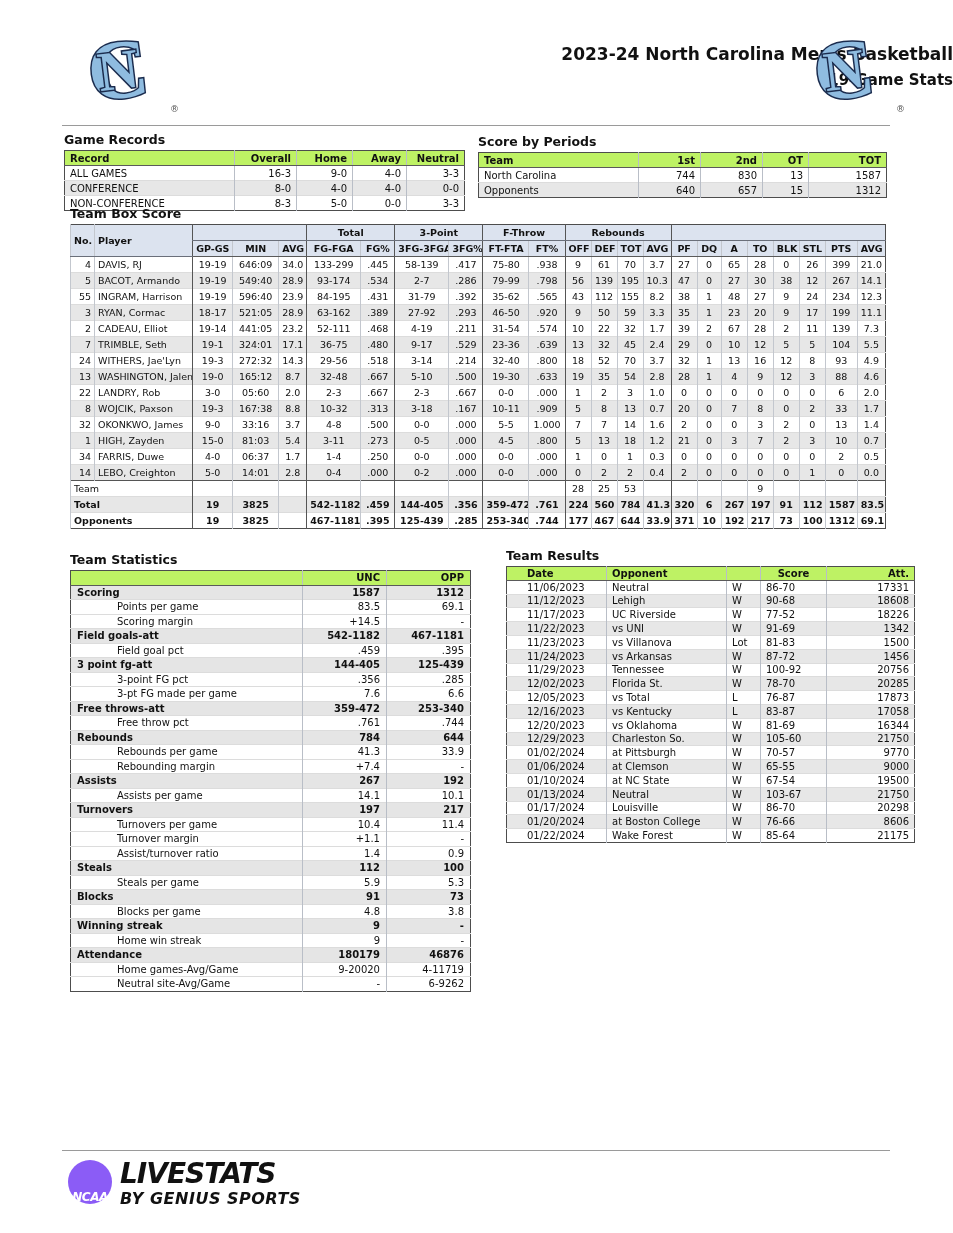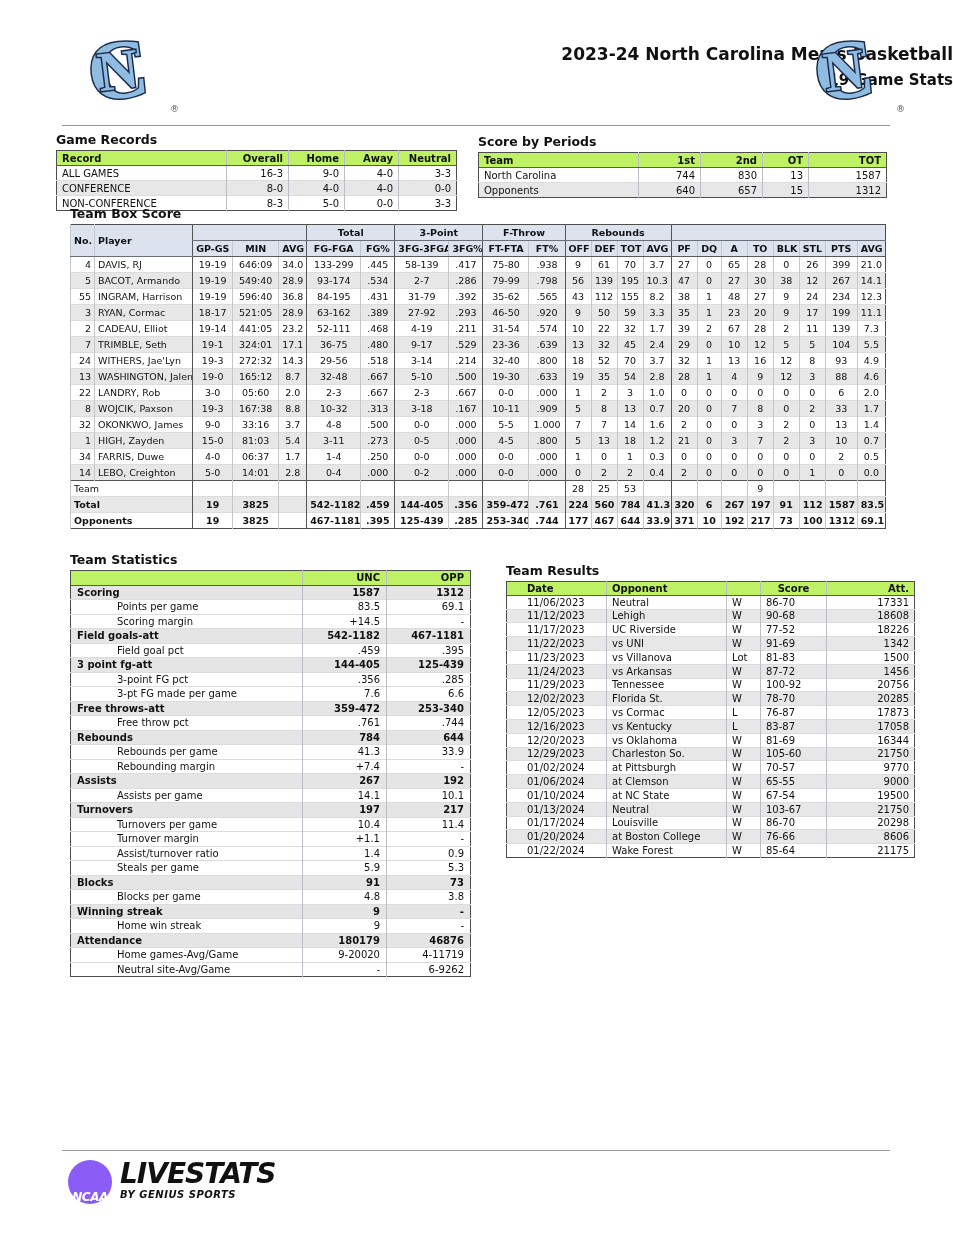--- a/index.html
+++ b/index.html
@@ -12,25 +12,25 @@
   .logo-left  { left:62px;  top:26px; width:118px; height:92px; }
   .logo-right { left:788px; top:26px; width:118px; height:92px; }
   .doc-title  { left:0; right:0; top:44px; text-align:right; }
   .doc-title .t1 { font-size:17px; font-weight:bold; }
   .doc-title .t2 { font-size:15px; font-weight:bold; margin-top:7px; }
   .rule { height:0; border-top:1px solid #9a9a9a; }
   .rule-top    { left:62px; top:125px; width:828px; }
   .rule-bottom { left:62px; top:1150px; width:828px; }
 
   .sec-title { font-size:12.5px; font-weight:bold; margin-bottom:3px; }
-  .sec-gr  { left:56px;  top:132px; width:400px; }
+  .sec-gr  { left:64px;  top:132px; width:400px; }
   .sec-sp  { left:478px; top:134px; width:408px; }
   .sec-box { left:70px;  top:206px; width:816px; }
   .sec-ts  { left:70px;  top:552px; width:400px; }
-  .sec-tr  { left:478px; top:563px; width:408px;padding-left:28px; }
+  .sec-tr  { left:478px; top:548px; width:408px;padding-left:28px; }
 
   table { border-collapse:collapse; table-layout:fixed; width:100%; }
   .tbl { border:1px solid #4d4d4d; }
   .tbl th { background:#bef264; font-weight:bold; border-bottom:1px solid #5a5a5a; }
   .tbl th, .tbl td {
     font-size:10px; height:15px; padding:1px 5px;
     border-left:1px solid #b9bec7; vertical-align:middle;
     white-space:nowrap; overflow:hidden; text-align:right;
   }
   .tbl th:first-child, .tbl td:first-child { border-left:none; text-align:left; }
@@ -65,21 +65,21 @@
 
   
   .footer-logo { left:68px; top:1160px; display:flex; align-items:flex-start; }
   .ncaa-disc {
     width:44px; height:44px; border-radius:50%; background:#8b5cf6;
     display:flex; align-items:flex-end; justify-content:center; flex:0 0 auto;
   }
   .ncaa-disc span { color:#fff; font-size:12px; font-weight:bold; font-style:italic; letter-spacing:-0.5px; }
   .ls-text { margin-left:8px; }
   .ls-word { font-size:28px; font-weight:bold; font-style:italic; letter-spacing:-1px; line-height:28px; }
-  .ls-by   { font-size:10px; font-weight:bold; font-style:italic; letter-spacing:0.5px; margin-top:1px; }
+  .ls-by   { font-size:16px; font-weight:bold; font-style:italic; letter-spacing:0.5px; margin-top:1px; }
 </style>
 </head>
 <body>
 
 <div class="page">
 
   <div class="abs logo-left">
     <svg width="118" height="92" viewBox="0 0 118 92">
       <g transform="rotate(-7 56 44)">
         <text x="56" y="72" text-anchor="middle" font-family="'Liberation Serif',serif" font-size="84" font-weight="bold" fill="#8fbce0" stroke="#1b2c4e" stroke-width="3" paint-order="stroke">C</text>
@@ -301,21 +301,21 @@
             <td>38</td>
             <td>12</td>
             <td>267</td>
             <td>14.1</td>
           </tr>
           <tr>
             <td class="c-no">55</td>
             <td class="c-player">INGRAM, Harrison</td>
             <td class="gl">19-19</td>
             <td>596:40</td>
-            <td>36.8</td>
+            <td>23.9</td>
             <td class="gl">84-195</td>
             <td>.431</td>
             <td class="gl">31-79</td>
             <td>.392</td>
             <td class="gl">35-62</td>
             <td>.565</td>
             <td class="gl">43</td>
             <td>112</td>
             <td>155</td>
             <td>8.2</td>
@@ -783,20 +783,25 @@
           <tr>
             <td class="sub">Turnover margin</td>
             <td>+1.1</td>
             <td>-</td>
           </tr>
           <tr>
             <td class="sub">Assist/turnover ratio</td>
             <td>1.4</td>
             <td>0.9</td>
           </tr>
+          <tr class="cat">
+            <td>Steals</td>
+            <td>112</td>
+            <td>100</td>
+          </tr>
           <tr>
             <td class="sub">Steals per game</td>
             <td>5.9</td>
             <td>5.3</td>
           </tr>
           <tr class="cat">
             <td>Blocks</td>
             <td>91</td>
             <td>73</td>
           </tr>
@@ -905,21 +910,21 @@
           </tr>
           <tr>
             <td>12/02/2023</td>
             <td>Florida St.</td>
             <td>W</td>
             <td>78-70</td>
             <td>20285</td>
           </tr>
           <tr>
             <td>12/05/2023</td>
-            <td>vs Cormac</td>
+            <td>vs Total</td>
             <td>L</td>
             <td>76-87</td>
             <td>17873</td>
           </tr>
           <tr>
             <td>12/16/2023</td>
             <td>vs Kentucky</td>
             <td>L</td>
             <td>83-87</td>
             <td>17058</td>

